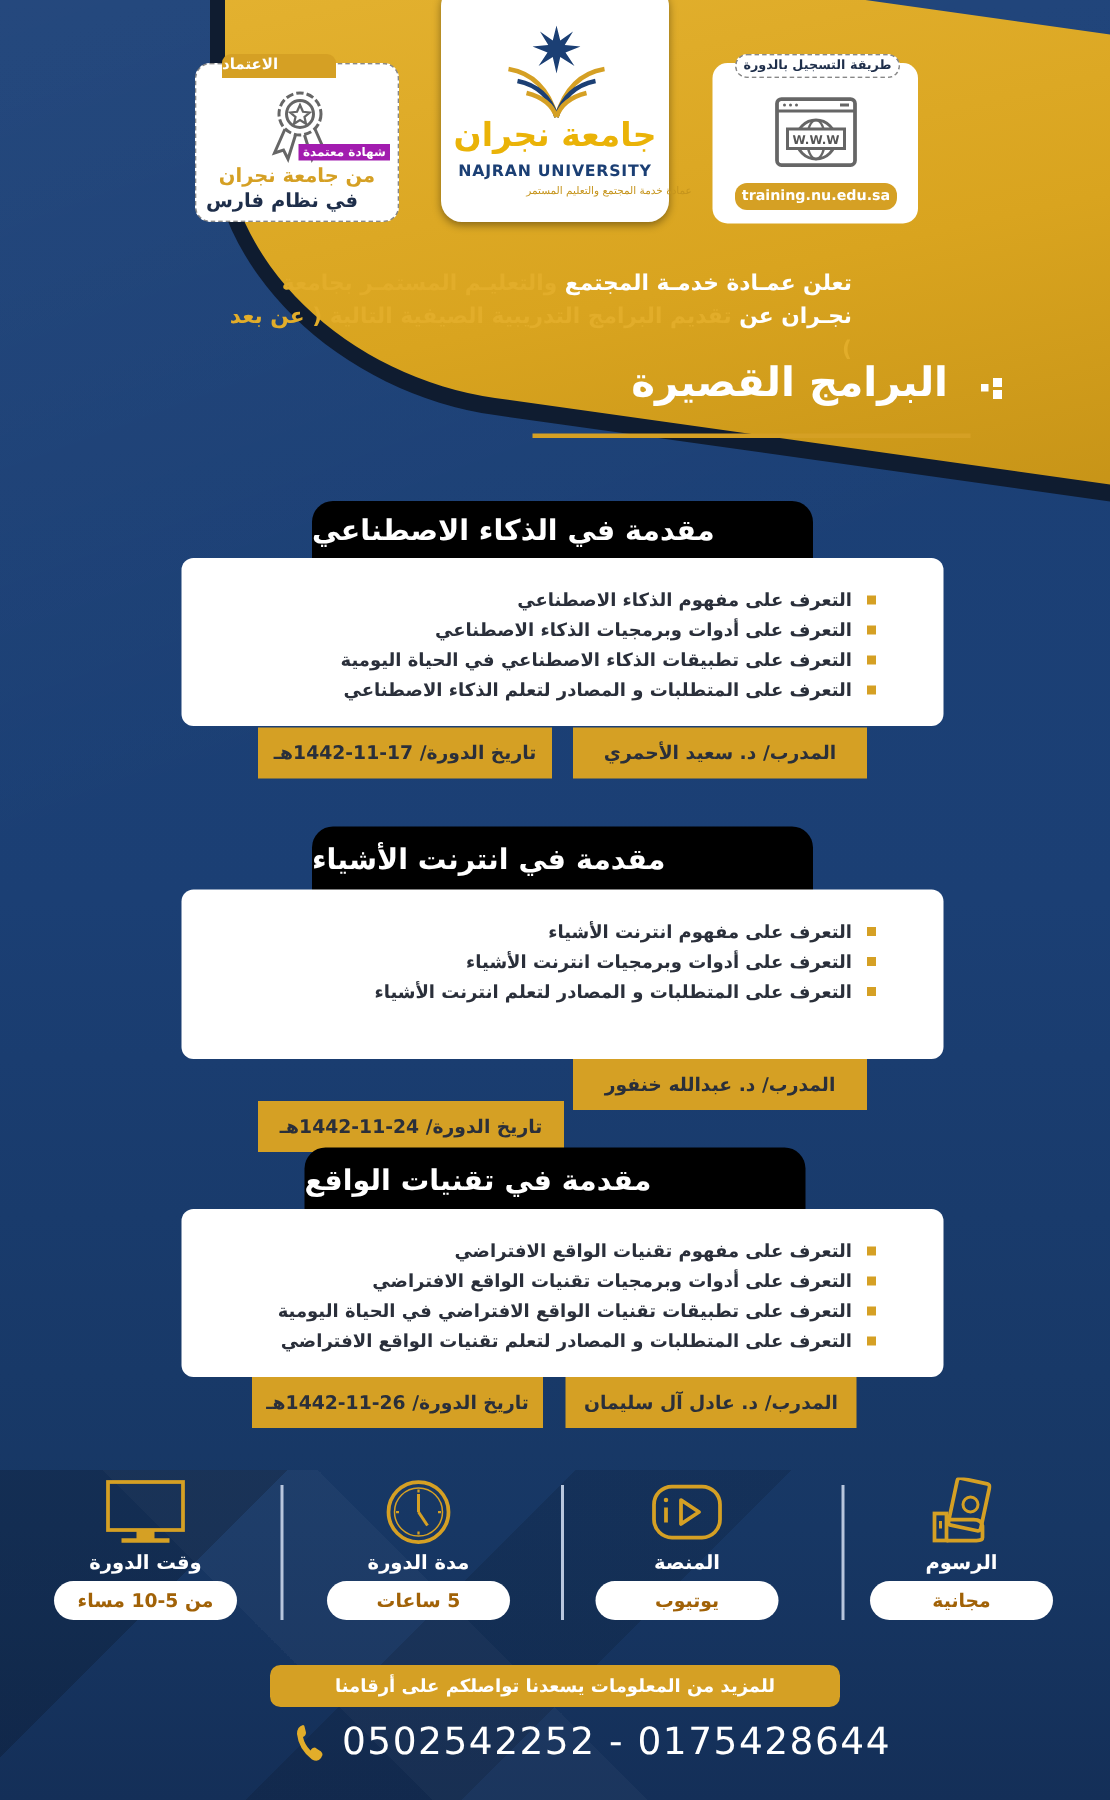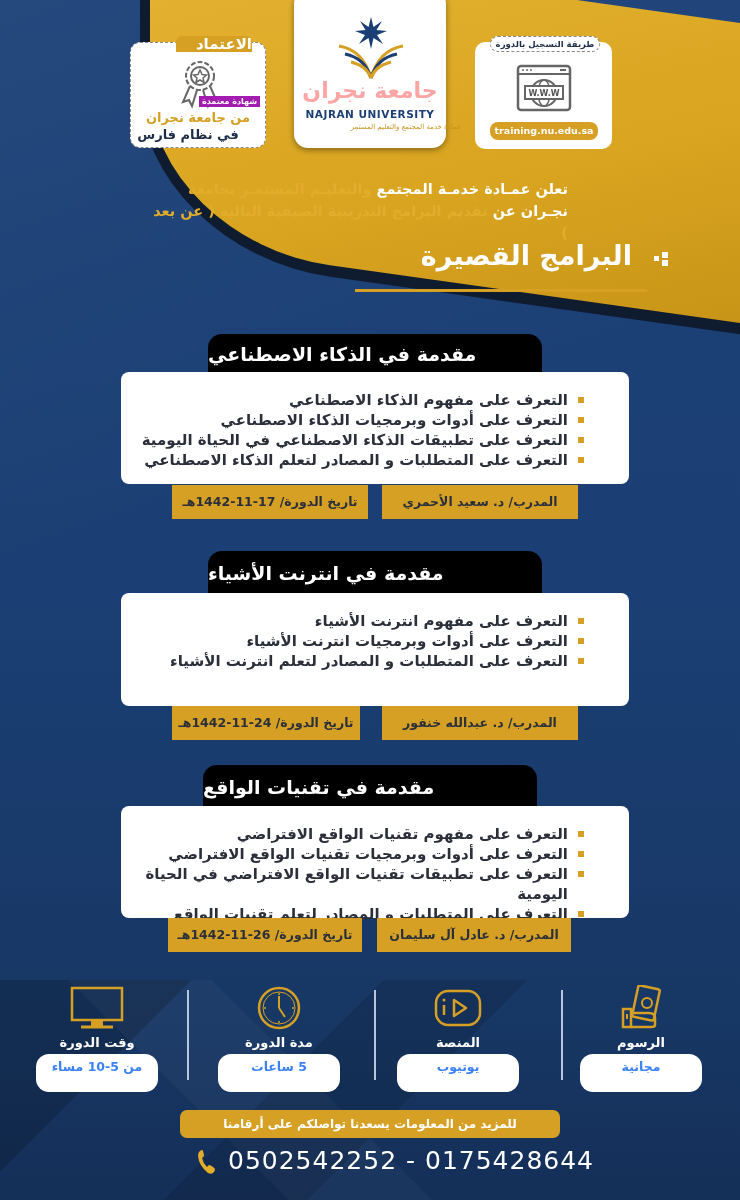--- a/index.html
+++ b/index.html
@@ -39,39 +39,39 @@
 
   
   .card-top {
     position: absolute; background: #fff; border-radius: 10px;
   }
   .accred {
     left: 130px; top: 42px; width: 136px; height: 106px;
     border: 1px dashed #888; 
   }
   .accred-tab {
-    position: absolute; left: 176px; top: 36px; width: 76px; height: 16px;
+    position: absolute; left: 148px; top: 36px; width: 76px; height: 16px;
     background: #d5a024; border-radius: 6px 6px 0 0; color: #fff;
-    font-size: 15px; font-weight: bold; text-align: right; line-height: 16px;
+    font-size: 10px; font-weight: bold; text-align: left; line-height: 16px;
   }
   .ribbon-icon { position: absolute; left: 178px; top: 58px; width: 44px; height: 52px; }
   .cert-badge {
     position: absolute; left: 199px; top: 96px; background: #a21caf; color: #fff;
     font-size: 8px; font-weight: bold; padding: 1px 3px; white-space: nowrap;
   }
   .accred-line1 { position: absolute; left: 130px; width: 136px; top: 110px; text-align: center; font-size: 13px; font-weight: bold; color: #d5a024; }
   .accred-line2 { position: absolute; left: 130px; width: 116px; top: 127px; text-align: center; font-size: 13px; font-weight: bold; color: #1e2e4a; }
 
   .logo-card {
     left: 294px; top: -10px; width: 152px; height: 158px; border-radius: 14px;
     box-shadow: 0 2px 6px rgba(0,0,0,0.4);
   }
   .logo-star { position: absolute; left: 355px; top: 17px; width: 32px; height: 32px; }
   .logo-wings { position: absolute; left: 335px; top: 42px; width: 72px; height: 38px; }
-  .logo-ar { position: absolute; left: 294px; width: 152px; top: 78px; text-align: center; font-size: 22px; font-weight: bold; color: #fca5a5; }
+  .logo-ar { position: absolute; left: 294px; width: 152px; top: 78px; text-align: center; font-size: 22px; font-weight: bold; color: #eab308; }
   .logo-en { position: absolute; left: 294px; width: 152px; top: 108px; text-align: center; font-size: 10.5px; font-weight: bold; color: #1b3f74; letter-spacing: 0.5px; direction: ltr; }
   .logo-sub { position: absolute; left: 294px; width: 152px; top: 123px; text-align: center; font-size: 7px; color: #c6951d; margin-left: 36px; }
 
   .reg-card {
     left: 475px; top: 42px; width: 137px; height: 107px;
   }
   .reg-tab {
     position: absolute; left: 490px; top: 36px; width: 110px; height: 16px;
     background: #fff; border: 1px dashed #888; border-radius: 8px; color: #1e2e4a;
     font-size: 8.5px; font-weight: bold; text-align: center; line-height: 14px;
@@ -98,38 +98,38 @@
   
   .course-tab {
     position: absolute; background: #000000; border-radius: 14px 14px 0 0;
     color: #fff; font-size: 19px; font-weight: bold; text-align: left;
   }
   .course-card {
     position: absolute; left: 121px; width: 508px; background: #fff; border-radius: 8px;
     padding: 18px 45px 10px 20px; 
   }
   .course-card li {
-    list-style: none; font-size: 15px; font-weight: bold; color: #2a2f3a; line-height: 20px;
+    list-style: none; font-size: 12px; font-weight: bold; color: #2a2f3a; line-height: 20px;
     position: relative; padding-right: 16px; text-align: right;
   }
   .course-card li::before {
     content: ""; position: absolute; right: 0; top: 7px; width: 6px; height: 6px; background: #d5a024;
   }
   .info-box {
     position: absolute; height: 34px; background: #d5a024; color: #2a2f3a;
     font-size: 12.5px; font-weight: bold; text-align: center; line-height: 34px;
   }
 
   
   .info-item { position: absolute; top: 985px; width: 126px; text-align: center; }
   .info-item .ic { display: block; margin: 0 auto; }
   .info-label { display: block; color: #fff; font-size: 13px; font-weight: bold; margin-top: 4px; }
   .info-pill {
-    display: block; margin: 4px auto 0; width: 122px; height: 38px; background: #fff; border-radius: 13px;
-    color: #3b82f6; font-size: 12.5px; font-weight: bold; line-height: 26px;
+    display: block; margin: 4px auto 0; width: 122px; height: 26px; background: #fff; border-radius: 13px;
+    color: #a16207; font-size: 12.5px; font-weight: bold; line-height: 26px;
   }
   .divider { position: absolute; top: 990px; width: 2px; height: 90px; background: #b8c6dd; }
 
   .contact-banner {
     position: absolute; left: 180px; top: 1110px; width: 380px; height: 28px; background: #d5a024;
     border-radius: 7px; color: #fff; font-size: 12px; font-weight: bold; text-align: center; line-height: 28px;
   }
   .phone {
     position: absolute; left: 228px; top: 1146px; color: #fff; font-size: 25px; letter-spacing: 1px;
     direction: ltr; font-family: "DejaVu Sans", sans-serif;
@@ -216,21 +216,21 @@
 
 <div class="course-tab" style="left:208px; top:551px; width:334px; height:46px; line-height:44px;">مقدمة في انترنت الأشياء</div>
 <div class="course-card" style="top:593px; height:113px;">
   <ul>
     <li>التعرف على مفهوم انترنت الأشياء</li>
     <li>التعرف على أدوات وبرمجيات انترنت الأشياء</li>
     <li>التعرف على المتطلبات و المصادر لتعلم انترنت الأشياء</li>
   </ul>
 </div>
 <div class="info-box" style="left:382px; top:706px; width:196px;">المدرب/ د. عبدالله خنفور</div>
-<div class="info-box" style="left:172px; top:706px; width:188px;">تاريخ الدورة/ 24-11-1442هـ</div>
+<div class="info-box" style="left:172px; top:734px; width:204px;">تاريخ الدورة/ 24-11-1442هـ</div>
 
 <div class="course-tab" style="left:203px; top:765px; width:334px; height:46px; line-height:44px;">مقدمة في تقنيات الواقع الافتراضي</div>
 <div class="course-card" style="top:806px; height:112px;">
   <ul>
     <li>التعرف على مفهوم تقنيات الواقع الافتراضي</li>
     <li>التعرف على أدوات وبرمجيات تقنيات الواقع الافتراضي</li>
     <li>التعرف على تطبيقات تقنيات الواقع الافتراضي في الحياة اليومية</li>
     <li>التعرف على المتطلبات و المصادر لتعلم تقنيات الواقع الافتراضي</li>
   </ul>
 </div>

